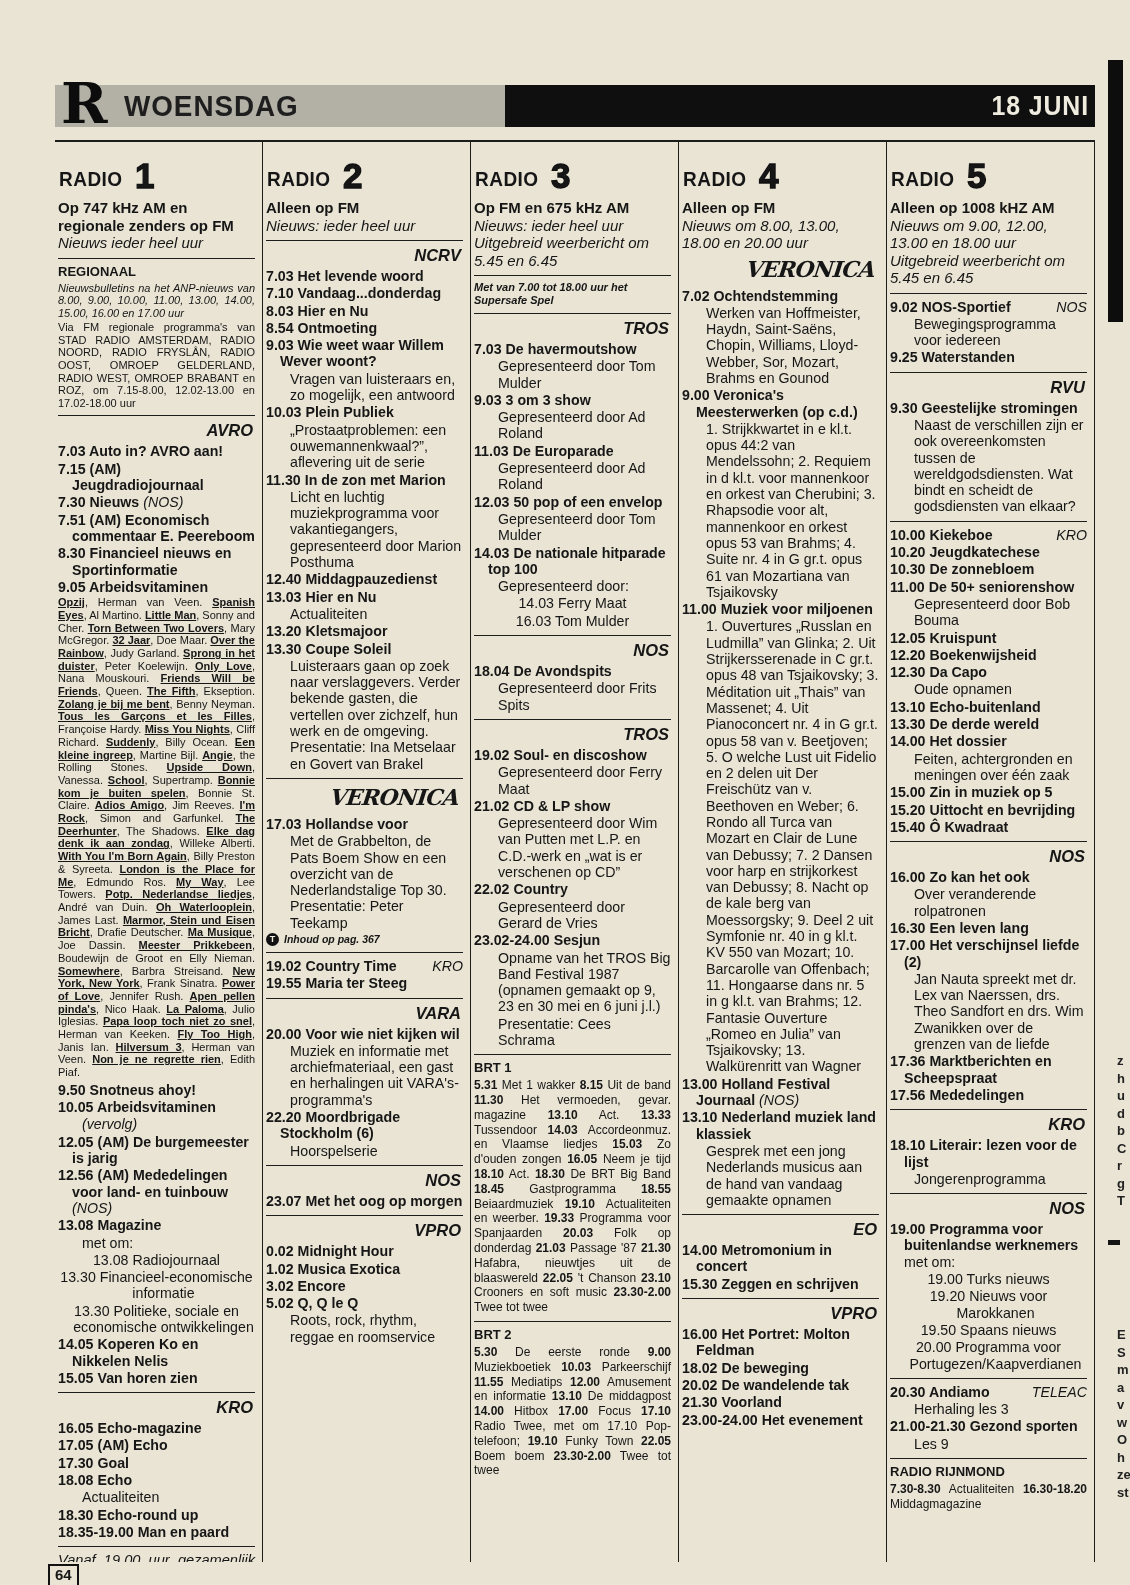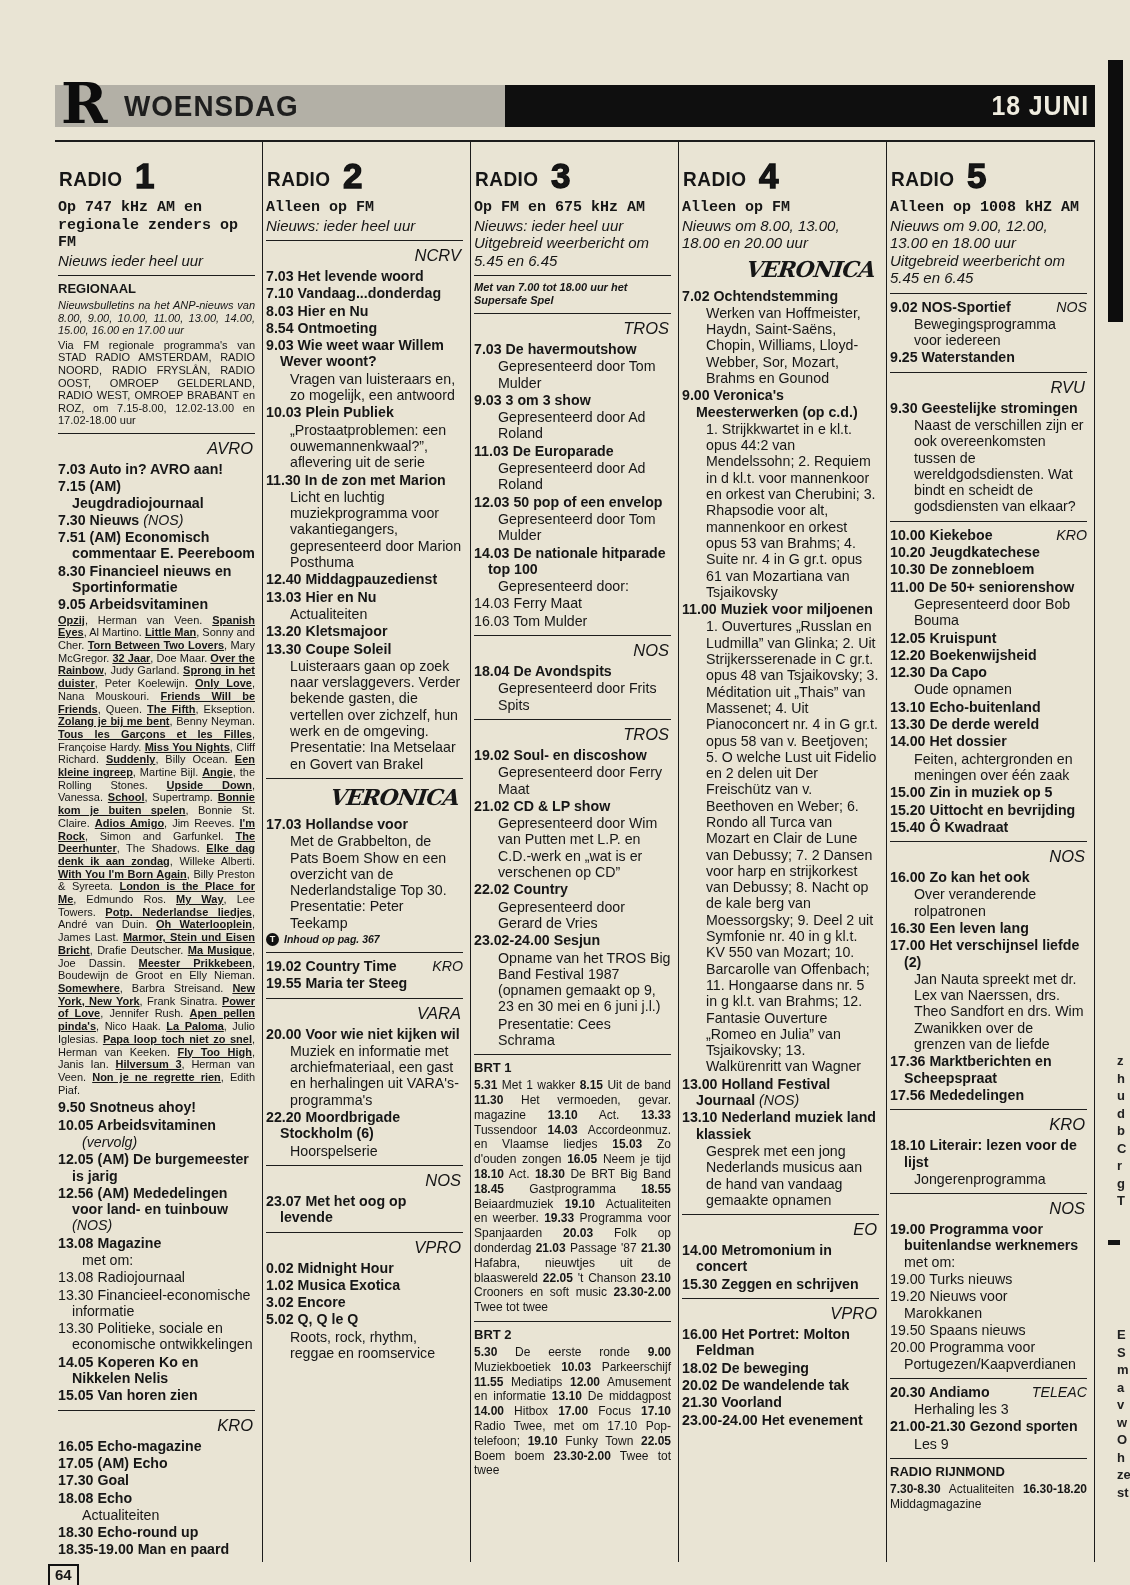--- a/index.html
+++ b/index.html
@@ -19,28 +19,28 @@
   .date{color:#efecdf;font-size:27px;font-weight:bold;letter-spacing:1px;transform:scaleX(.92);transform-origin:right;}
 
   
   .columns{position:absolute;left:55px;top:140px;width:1040px;height:1422px;display:flex;border-top:2px solid #1c1c1c;}
   .column{width:208px;border-right:1.6px solid #1c1c1c;padding:2px 7px 0 3px;overflow:hidden;}
   .col-header{height:44px;display:flex;align-items:flex-end;gap:9px;margin:3px 0 8px 1px;}
   .col-name{font-size:20px;font-weight:bold;letter-spacing:.5px;transform:scaleX(.95);transform-origin:left bottom;}
   .col-number{font-size:35px;font-weight:bold;line-height:30px;-webkit-text-stroke:1.3px #111;}
 
   .rule{border-top:1.7px solid #1d1d1d;margin:6px 0 5px;}
-  .info-b{font-weight:bold;font-size:15px;line-height:17.5px;font-family:Liberation Mono, monospace;}
+  .info-b{font-weight:bold;font-size:15px;line-height:17.5px;}
   .info-i{font-style:italic;font-size:15px;line-height:17.5px;}
   .smallnote{font-style:italic;font-weight:bold;font-size:11px;line-height:13px;margin:2px 0;}
-  .broadcaster{text-align:right;font-style:italic;font-size:16.5px;line-height:19px;margin:1px 2px 3px 0;}
+  .broadcaster{text-align:right;font-style:italic;font-size:16.5px;line-height:19px;margin:1px 2px 3px 0;font-weight:bold;}
   .veronica{font-family:"DejaVu Serif",serif;font-weight:bold;font-style:italic;font-size:22px;letter-spacing:-1px;transform:skewX(-7deg);text-align:right;margin:4px 4px 6px 0;white-space:nowrap;}
 
   .prog{font-weight:bold;font-size:var(--main-fs);line-height:var(--main-lh);padding-left:14px;text-indent:-14px;margin:1px 0;}
-  .prog.light{font-weight:normal;}
+  .prog.light{font-weight:normal;text-align:center;}
   .prog .t{font-weight:bold;}
   .prog.light .t{font-weight:normal;}
   .prog .note{font-weight:normal;font-style:italic;}
   .prog .tail{font-weight:normal;}
   .prog-right{float:right;font-weight:normal;font-style:italic;margin-left:4px;}
   .desc{font-weight:normal;font-size:var(--main-fs);line-height:var(--main-lh);padding-left:24px;margin:0 0 1px;}
   .desc.it{font-style:italic;}
   .footer-note{font-style:italic;font-size:14.6px;line-height:17px;text-align:justify;margin-top:2px;}
 
   .tnote{display:flex;align-items:center;gap:5px;margin:2px 0;}
@@ -160,21 +160,21 @@
       <p class="prog"><span class="prog-right">KRO</span><span class="t">19.02</span> <span class="ti">Country Time</span></p>
       <p class="prog"><span class="t">19.55</span> <span class="ti">Maria ter Steeg</span></p>
       <div class="rule"></div>
       <p class="broadcaster">VARA</p>
       <p class="prog"><span class="t">20.00</span> <span class="ti">Voor wie niet kijken wil</span></p>
       <p class="desc">Muziek en informatie met archiefmateriaal, een gast en herhalingen uit VARA's-programma's</p>
       <p class="prog"><span class="t">22.20</span> <span class="ti">Moordbrigade Stockholm (6)</span></p>
       <p class="desc">Hoorspelserie</p>
       <div class="rule"></div>
       <p class="broadcaster">NOS</p>
-      <p class="prog"><span class="t">23.07</span> <span class="ti">Met het oog op levende</span></p>
+      <p class="prog"><span class="t">23.07</span> <span class="ti">Met het oog op morgen</span></p>
       <div class="rule"></div>
       <p class="broadcaster">VPRO</p>
       <p class="prog"><span class="t">0.02</span> <span class="ti">Midnight Hour</span></p>
       <p class="prog"><span class="t">1.02</span> <span class="ti">Musica Exotica</span></p>
       <p class="prog"><span class="t">3.02</span> <span class="ti">Encore</span></p>
       <p class="prog"><span class="t">5.02</span> <span class="ti">Q, Q le Q</span></p>
       <p class="desc">Roots, rock, rhythm, reggae en roomservice</p>
     </div>
     <div class="column">
       <div class="col-header">

